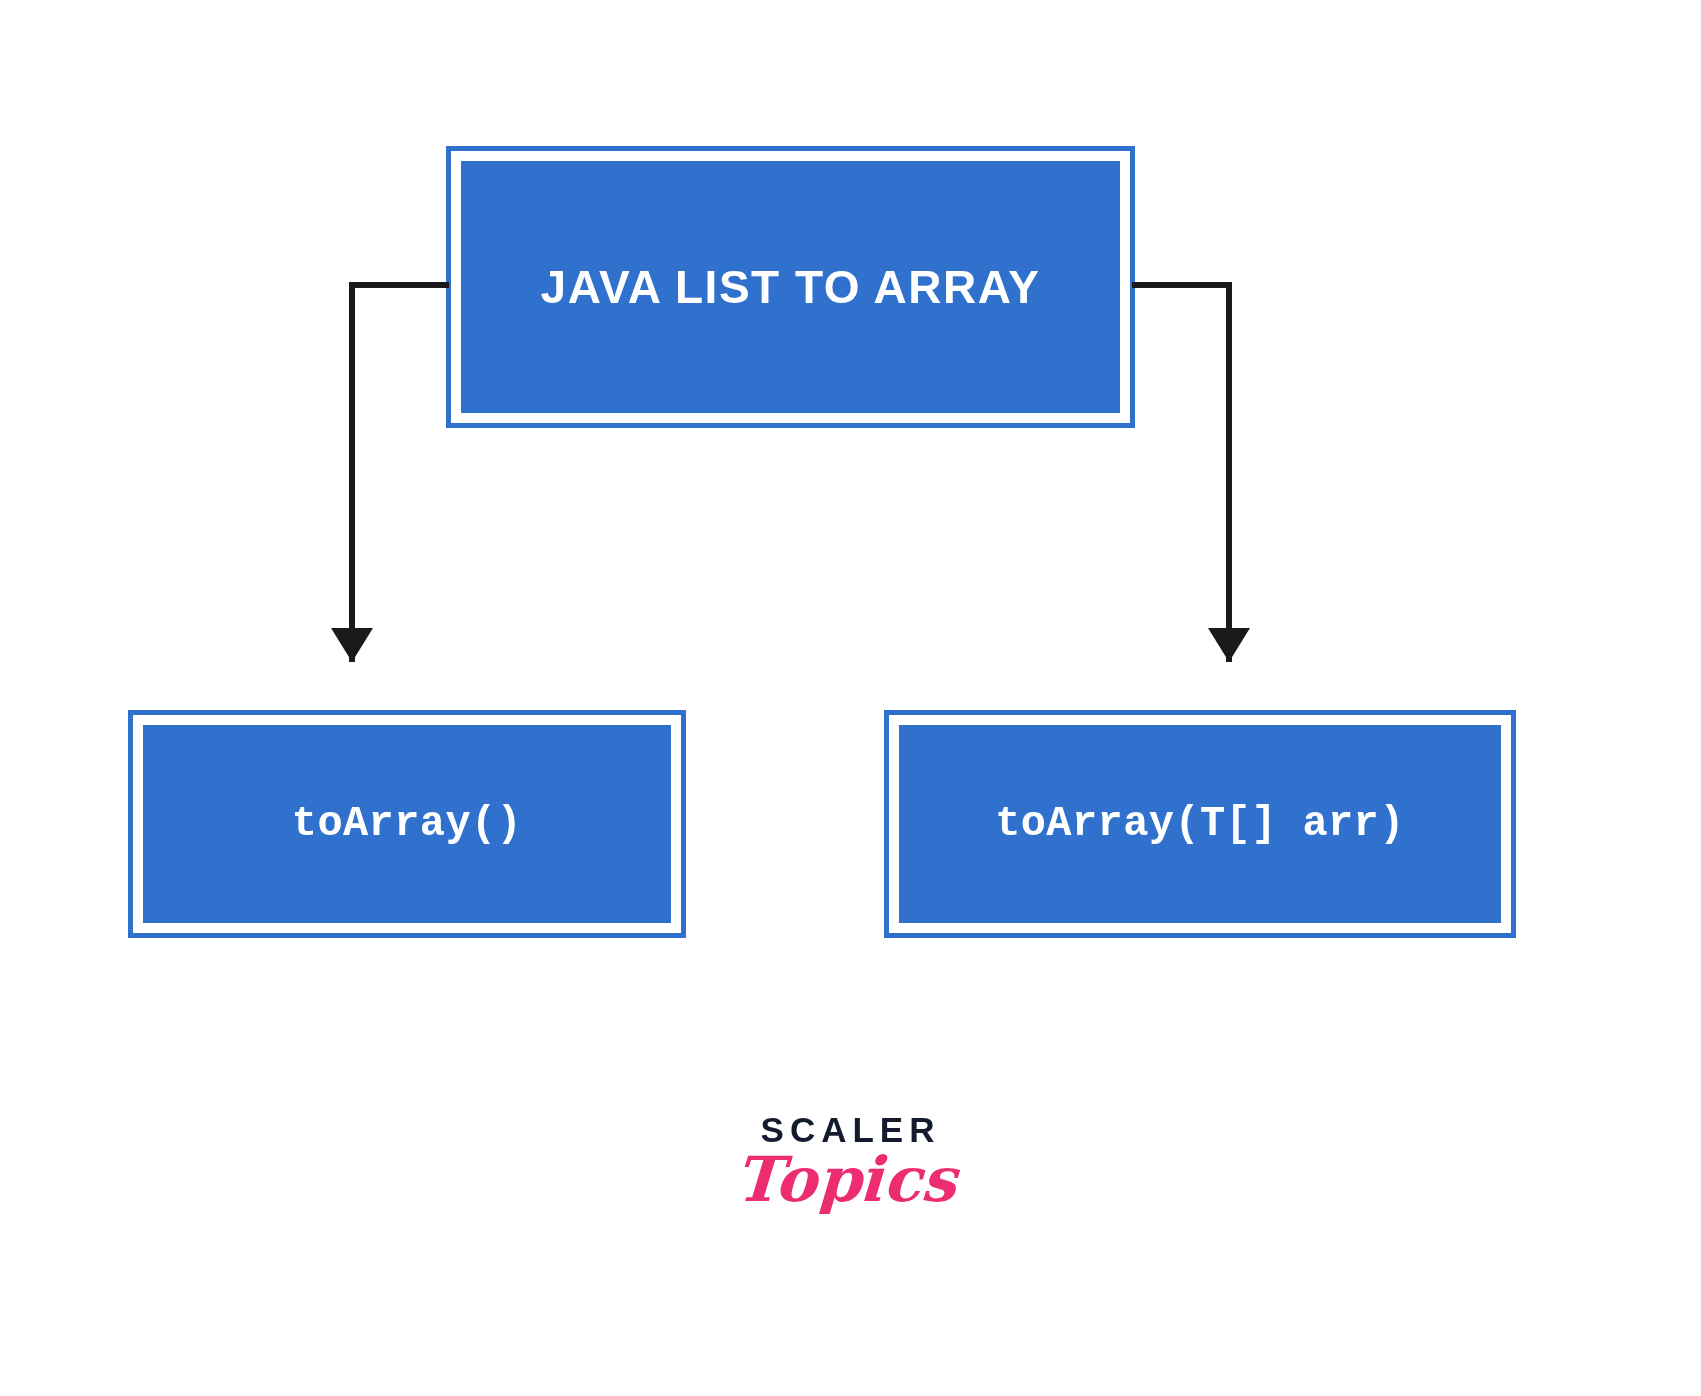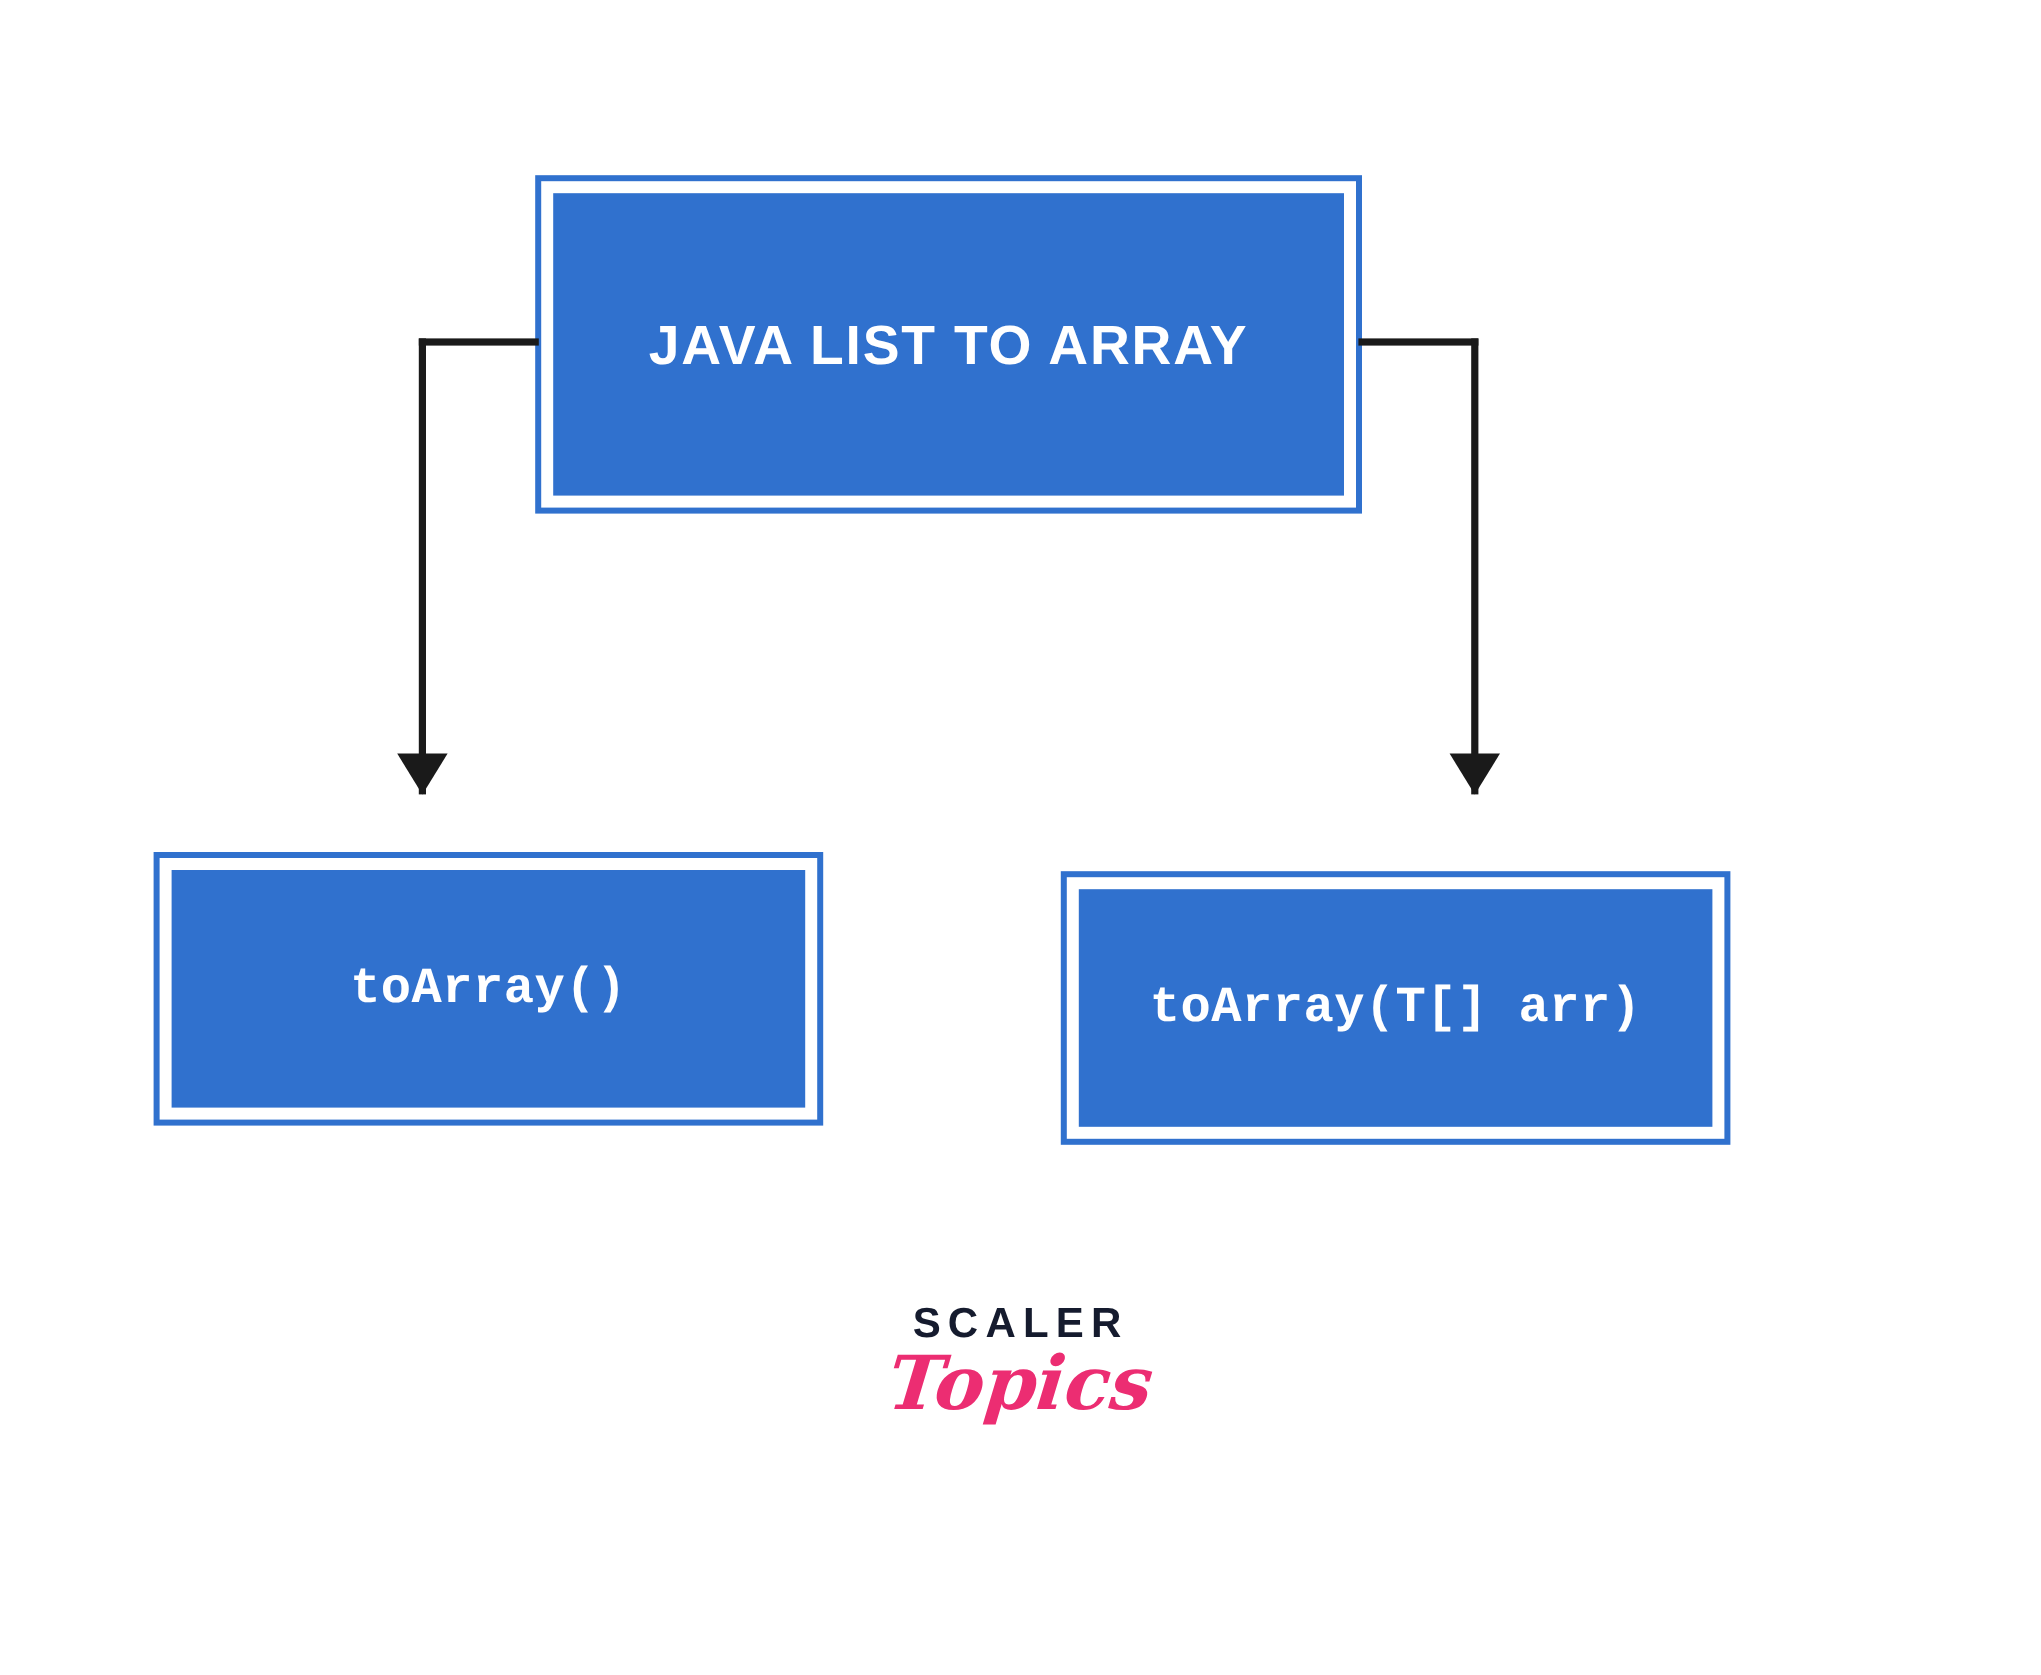--- a/index.html
+++ b/index.html
@@ -63,22 +63,22 @@
 
   
   #node-toarray {
     left: 128px;
     top: 710px;
     width: 558px;
     height: 228px;
   }
   #node-toarray-typed {
     left: 884px;
-    top: 726px;
-    width: 558px;
+    top: 710px;
+    width: 632px;
     height: 228px;
     align-items: center;
   }
   #node-toarray .node-label,
   #node-toarray-typed .node-label {
     font-size: 42px;
     letter-spacing: 0.4px;
     font-family: Liberation Mono, monospace;
   }
 
@@ -122,20 +122,21 @@
     user-select: none;
   }
   #watermark-scaler {
     display: block;
     color: #151b2e;
     font-family: "Liberation Sans", sans-serif;
     font-weight: bold;
     font-size: 35px;
     letter-spacing: 6px;
     line-height: 1;
+    margin-top: 27px;
   }
   #watermark-topics {
     display: block;
     color: #ec2d72;
     font-family: "DejaVu Serif", serif;
     font-style: italic;
     font-weight: bold;
     font-size: 62px;
     line-height: 1;
     margin-top: 2px;

